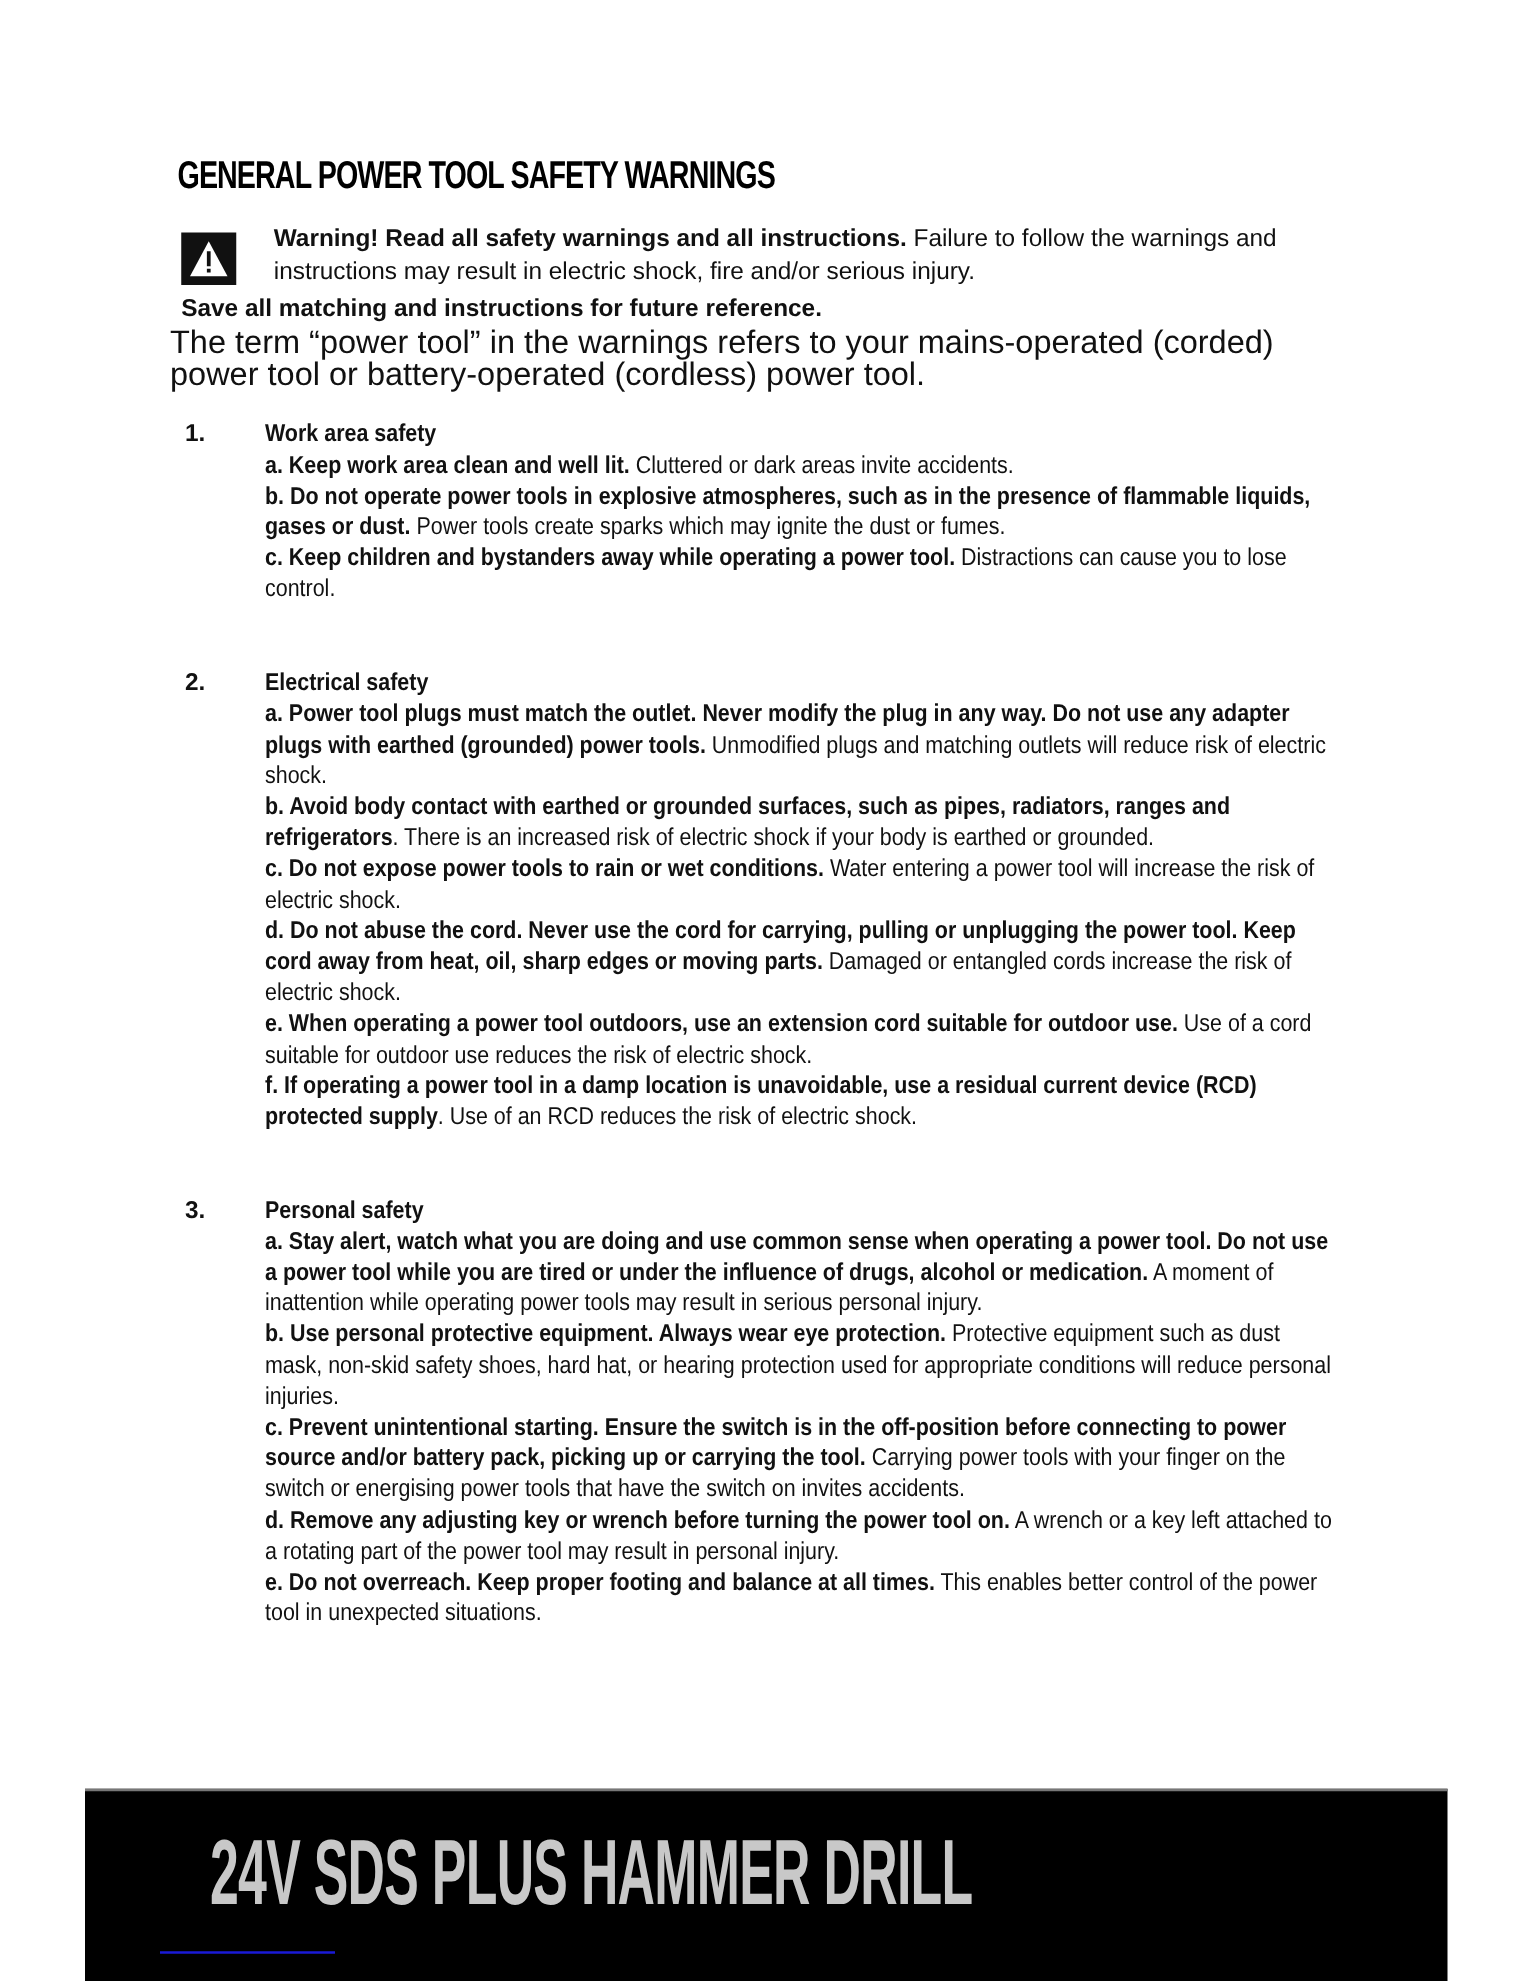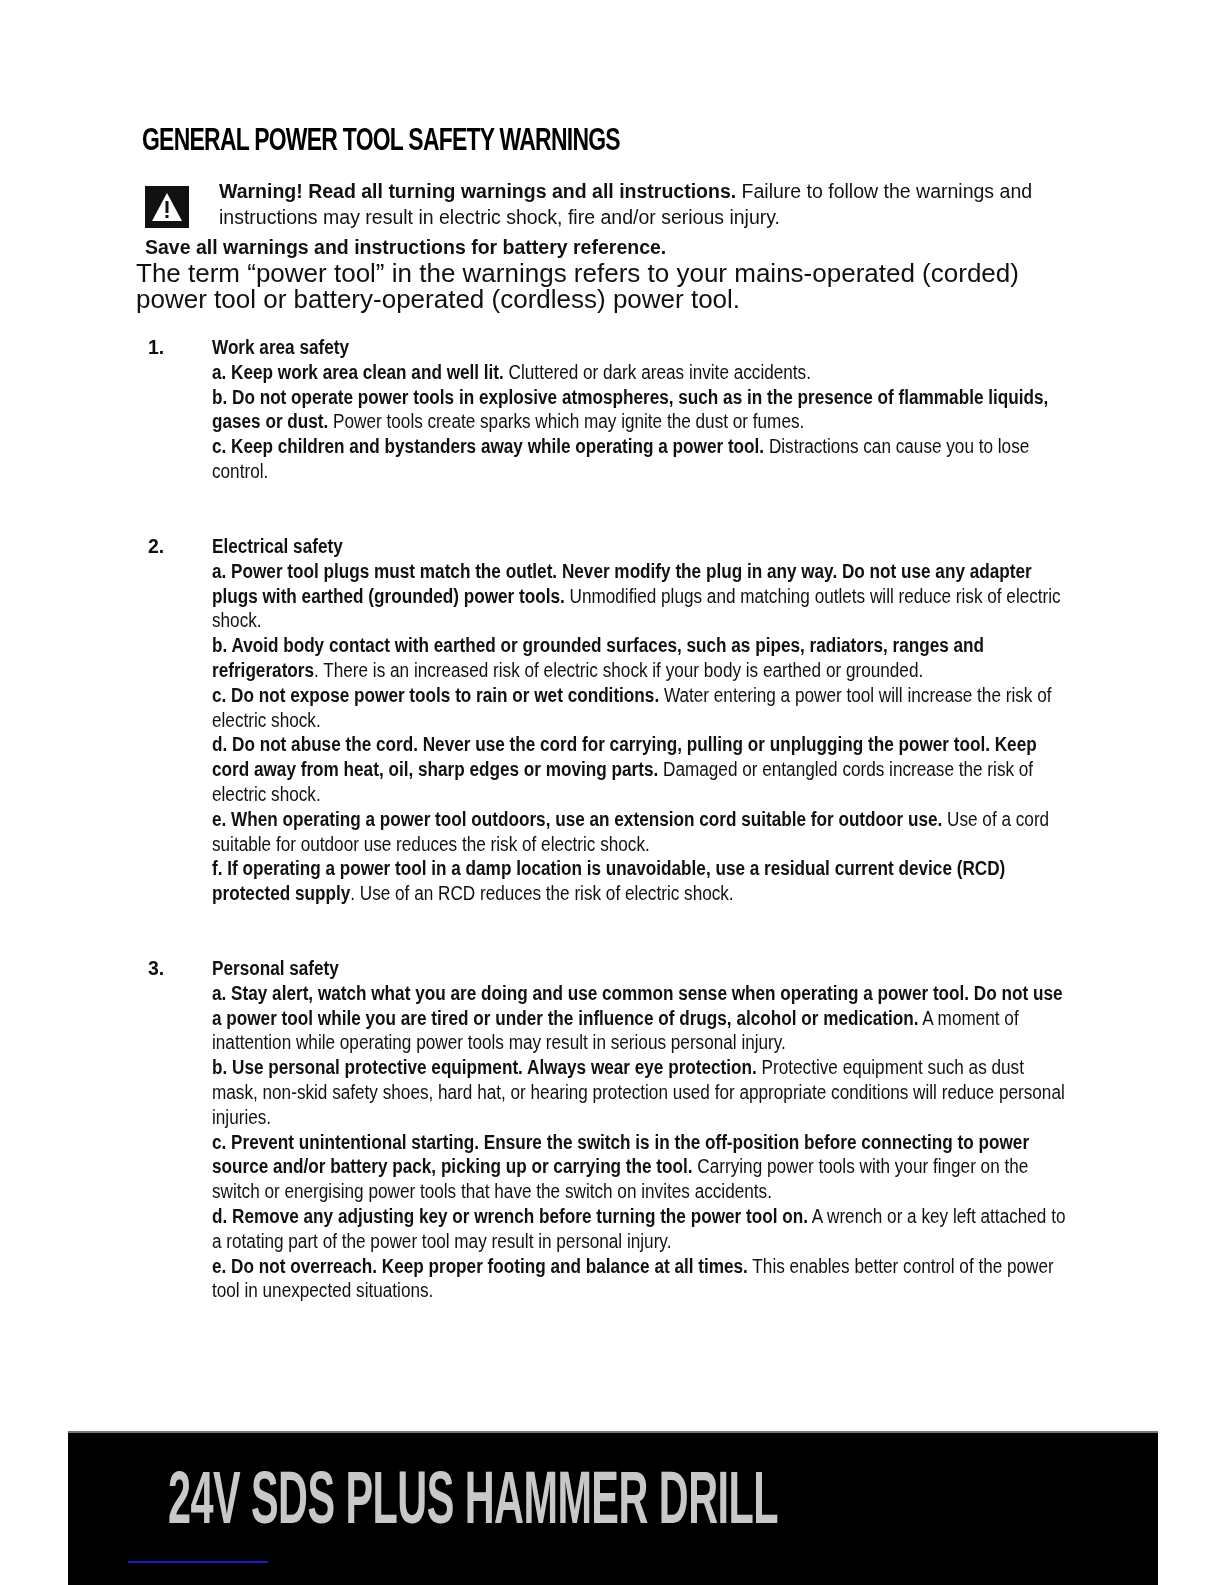--- a/index.html
+++ b/index.html
@@ -34,24 +34,24 @@
 
 <div class="warn-icon">
   <svg width="44" height="42" viewBox="0 0 44 42">
     <polygon points="22,7 37,35 7,35" fill="#fff"></polygon>
     <rect x="20.5" y="15" width="3" height="12" fill="#111"></rect>
     <rect x="20.5" y="29" width="3" height="3" fill="#111"></rect>
   </svg>
 </div>
 
 <div class="intro">
-  <b>Warning! Read all turning warnings and all instructions.</b><span> Failure to follow the warnings and instructions may result in electric shock, fire and/or serious injury.</span>
+  <b>Warning! Read all safety warnings and all instructions.</b><span> Failure to follow the warnings and instructions may result in electric shock, fire and/or serious injury.</span>
 </div>
 
-<div class="save">Save all warnings and instructions for battery reference.</div>
+<div class="save">Save all matching and instructions for future reference.</div>
 <div class="term">The term “power tool” in the warnings refers to your mains-operated (corded) power tool or battery-operated (cordless) power tool.</div>
 
 <div class="section" style="top:335px;">
   <span class="sec-num">1.</span>
   <div class="sec-body"><div class="narrow">
     <div class="sec-title">Work area safety</div>
     <div class="item"><b>a. Keep work area clean and well lit.</b><span> Cluttered or dark areas invite accidents.</span></div>
     <div class="item"><b>b. Do not operate power tools in explosive atmospheres, such as in the presence of flammable liquids, gases or dust.</b><span> Power tools create sparks which may ignite the dust or fumes.</span></div>
     <div class="item"><b>c. Keep children and bystanders away while operating a power tool.</b><span> Distractions can cause you to lose control.</span></div>
   </div></div>

